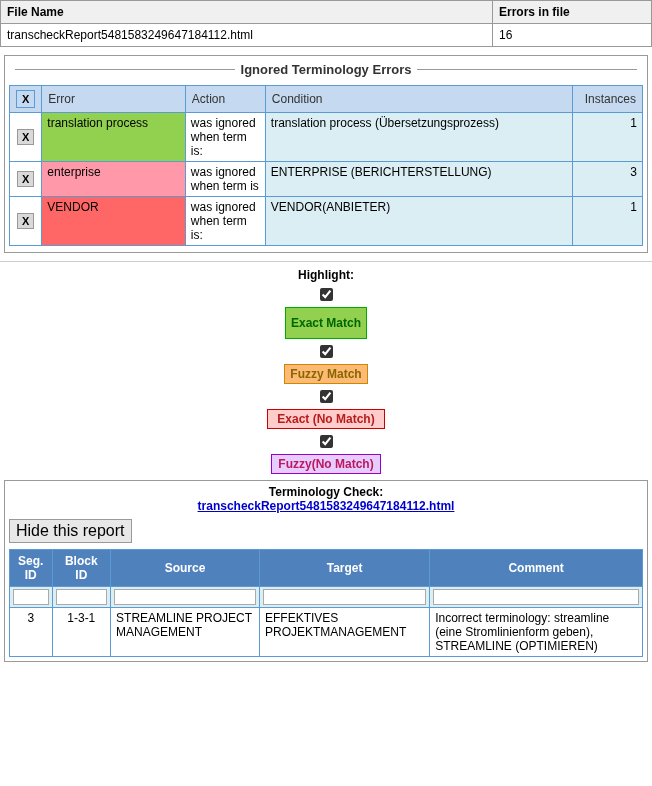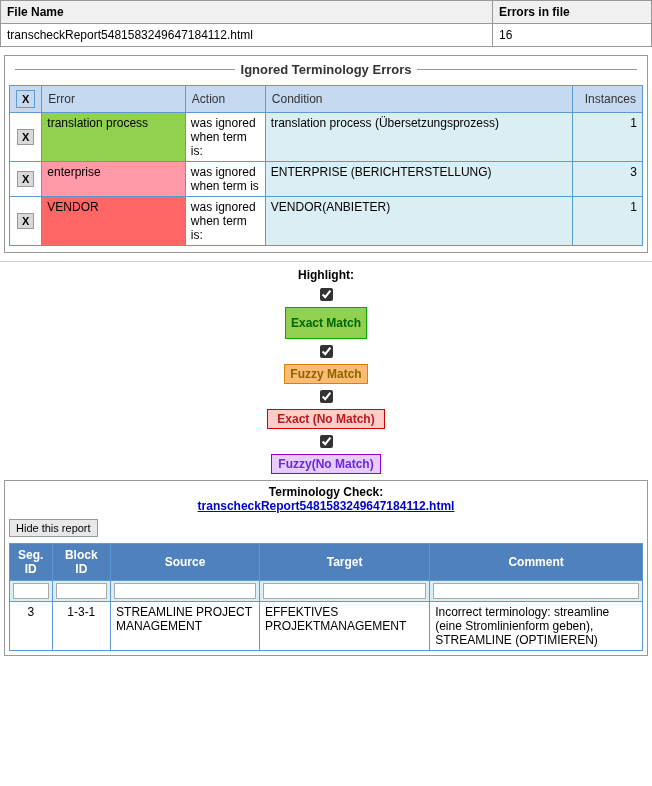--- a/index.html
+++ b/index.html
@@ -138,21 +138,21 @@
       background: #ffcccc;
       padding: 2px 9px;
       font-weight: bold;
       color: #b91c1c;
     }
     .hl-fuzzy-no {
       border: 1px solid #9900cc;
       background: #e6ccff;
       padding: 2px 6px;
       font-weight: bold;
-      color: #6d28d9;
+      color: #be185d;
     }
 
     
     .term-check-section {
       border: 1px solid #999;
       margin: 0 4px 8px 4px;
       padding: 4px;
     }
     .term-check-title {
       text-align: center;
@@ -162,21 +162,21 @@
     }
     .term-check-title a {
       color: #0000cc;
       text-decoration: underline;
     }
     .hide-btn {
       border: 1px solid #999;
       background: #e8e8e8;
       padding: 2px 6px;
       cursor: pointer;
-      font-size: 11px;
+      font-size: 16px;
       margin-bottom: 6px;
     }
 
     .term-table {
       width: 100%;
       border-collapse: collapse;
       border: 1px solid #5b9bd5;
     }
     .term-table th {
       background: #4f81bd;

